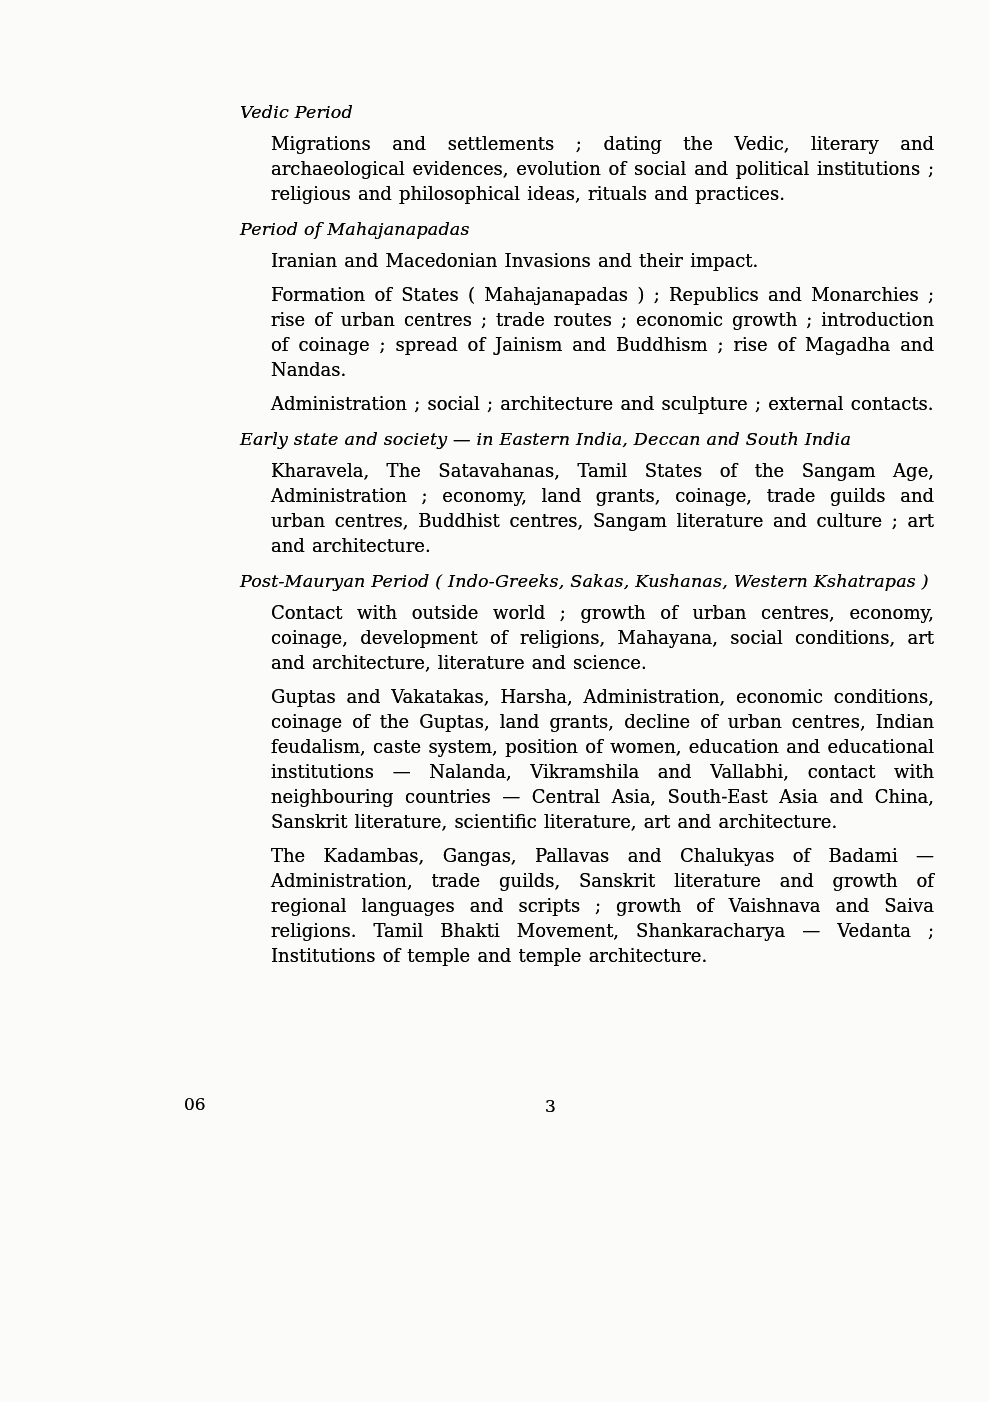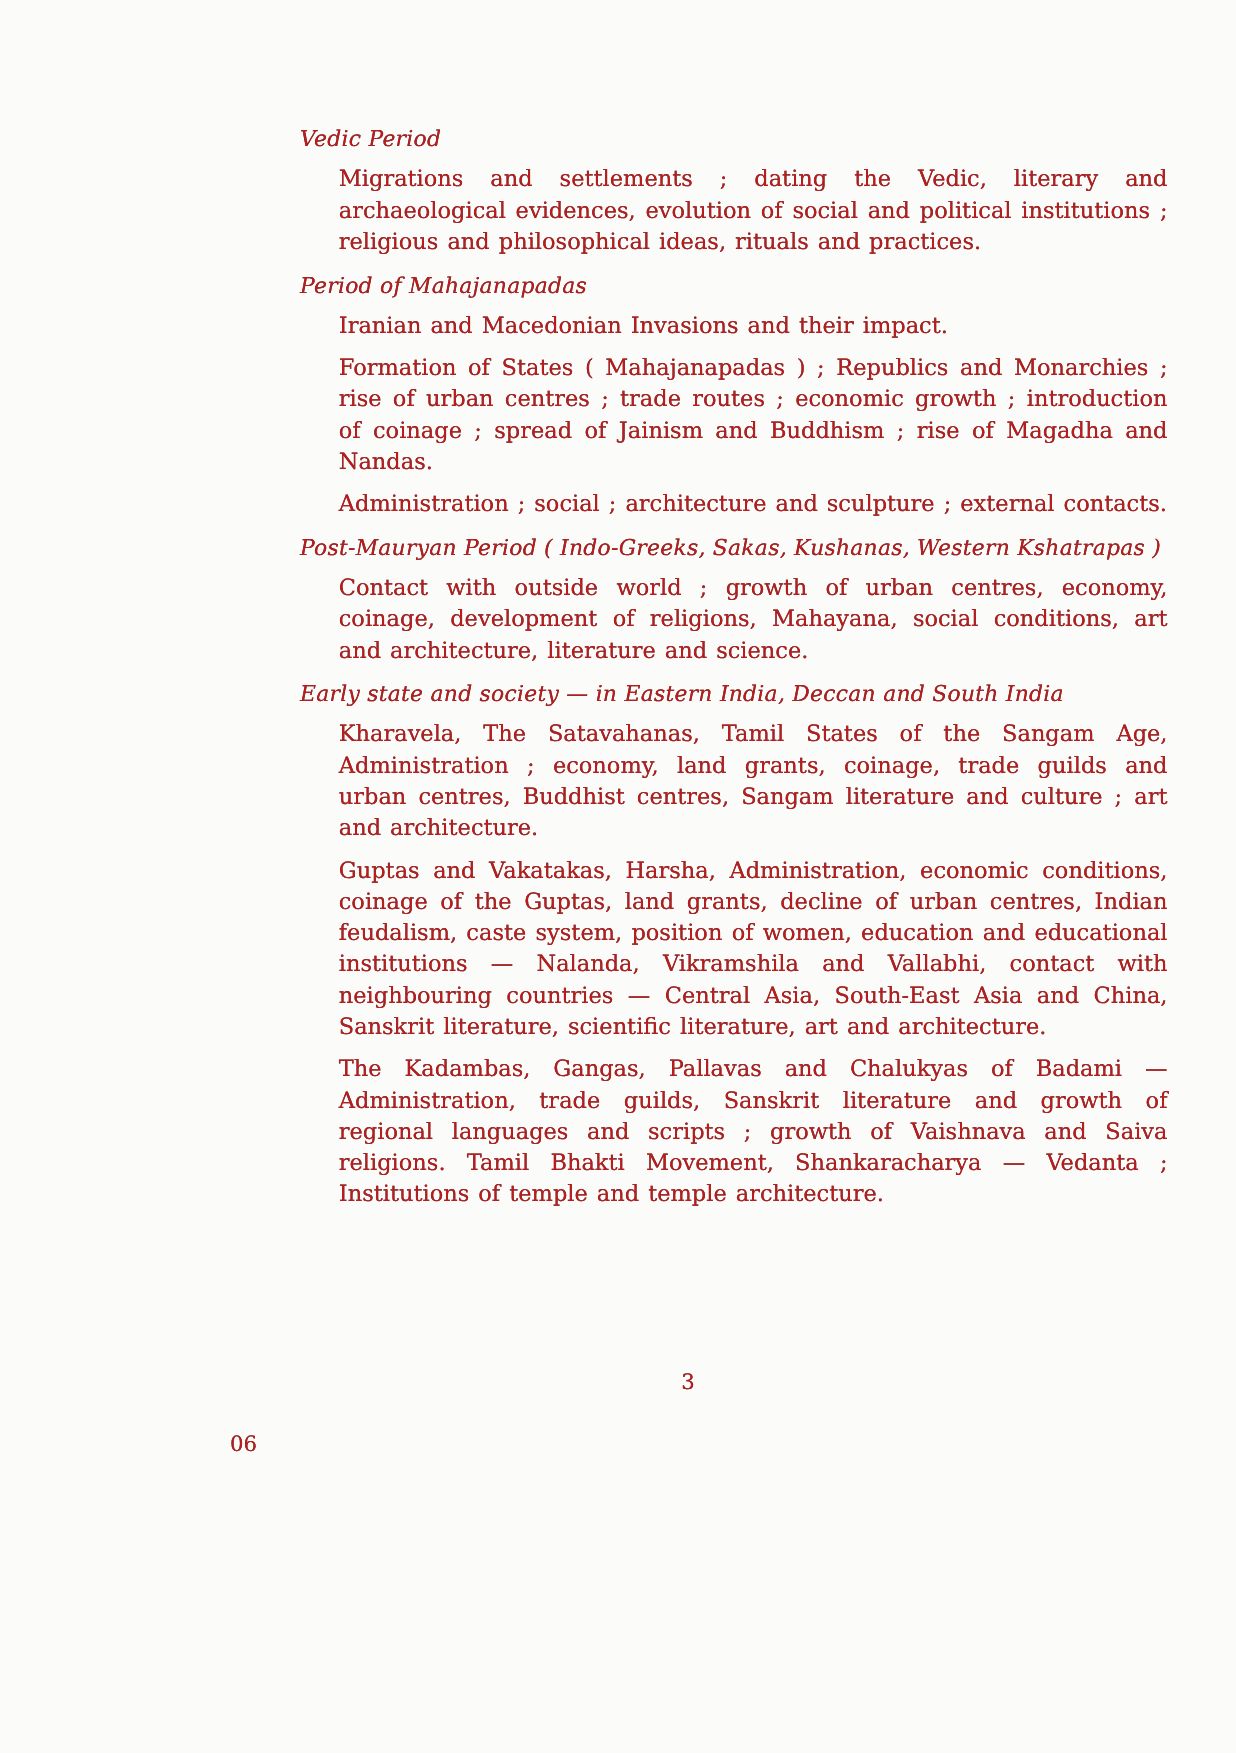--- a/index.html
+++ b/index.html
@@ -7,21 +7,21 @@
     padding: 0;
     background: #fbfbf9;
   }
   .page {
     position: relative;
     width: 989px;
     height: 1402px;
     background: #fbfbf9;
     overflow: hidden;
     font-family: "DejaVu Serif", "Liberation Serif", serif;
-    color: #b91c1c;
+    color: #000000;
     border-radius: 26px;
   }
   .content {
     position: absolute;
     left: 240px;
     top: 100px;
     width: 694px;
   }
   .heading {
     font-style: italic;
@@ -42,21 +42,21 @@
     line-height: 25px;
     text-align: justify;
     word-spacing: 1.5px;
     text-shadow: 0 0 0.5px rgba(25,25,25,0.8);
   }
   .footer-num {
     position: absolute;
     font-size: 17px;
     text-shadow: 0 0 0.5px rgba(25,25,25,0.8);
   }
-  .footer-left  { left: 184px; top: 1146px; }
+  .footer-left  { left: 184px; top: 1094px; }
   .footer-center{ left: 545px; top: 1096px; }
 </style>
 </head>
 <body>
 
 <div class="page">
   <main class="content">
 
     <section>
       <h2 class="heading">Vedic Period</h2>
@@ -67,27 +67,27 @@
       <h2 class="heading">Period of Mahajanapadas</h2>
       <p class="para">Iranian and Macedonian Invasions and their impact.</p>
       <p class="para">Formation of States ( Mahajanapadas ) ; Republics and Monarchies ; rise of urban centres ; trade routes ; economic growth ; introduction of coinage ; spread of Jainism and Buddhism ; rise of Magadha and Nandas.</p>
     </section>
 
     <section>
       <p class="para">Administration ; social ; architecture and sculpture ; external contacts.</p>
     </section>
 
     <section>
-      <h2 class="heading">Post-Mauryan Period ( Indo-Greeks, Sakas, Kushanas, Western Kshatrapas )</h2>
-      <p class="para">Contact with outside world ; growth of urban centres, economy, coinage, development of religions, Mahayana, social conditions, art and architecture, literature and science.</p>
+      <h2 class="heading">Early state and society — in Eastern India, Deccan and South India</h2>
+      <p class="para">Kharavela, The Satavahanas, Tamil States of the Sangam Age, Administration ; economy, land grants, coinage, trade guilds and urban centres, Buddhist centres, Sangam literature and culture ; art and architecture.</p>
     </section>
 
     <section>
-      <h2 class="heading">Early state and society — in Eastern India, Deccan and South India</h2>
-      <p class="para">Kharavela, The Satavahanas, Tamil States of the Sangam Age, Administration ; economy, land grants, coinage, trade guilds and urban centres, Buddhist centres, Sangam literature and culture ; art and architecture.</p>
+      <h2 class="heading">Post-Mauryan Period ( Indo-Greeks, Sakas, Kushanas, Western Kshatrapas )</h2>
+      <p class="para">Contact with outside world ; growth of urban centres, economy, coinage, development of religions, Mahayana, social conditions, art and architecture, literature and science.</p>
     </section>
 
     <section>
       <p class="para">Guptas and Vakatakas, Harsha, Administration, economic conditions, coinage of the Guptas, land grants, decline of urban centres, Indian feudalism, caste system, position of women, education and educational institutions — Nalanda, Vikramshila and Vallabhi, contact with neighbouring countries — Central Asia, South-East Asia and China, Sanskrit literature, scientific literature, art and architecture.</p>
       <p class="para">The Kadambas, Gangas, Pallavas and Chalukyas of Badami — Administration, trade guilds, Sanskrit literature and growth of regional languages and scripts ; growth of Vaishnava and Saiva religions. Tamil Bhakti Movement, Shankaracharya — Vedanta ; Institutions of temple and temple architecture.</p>
     </section>
 
   </main>
 
   <div class="footer-num footer-left">06</div>

